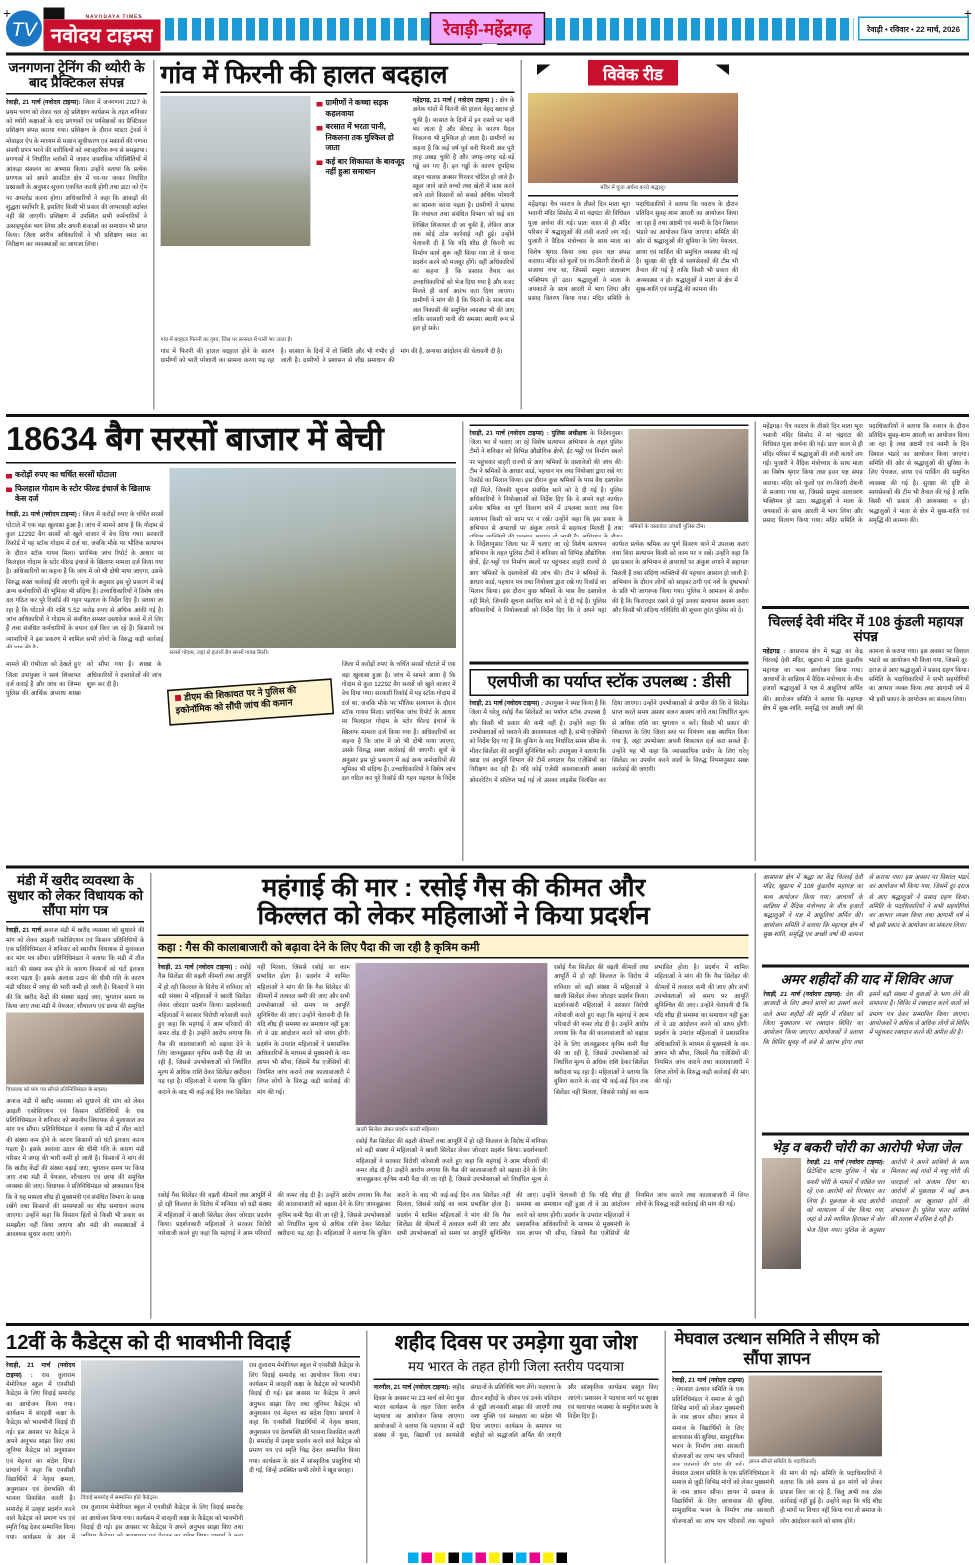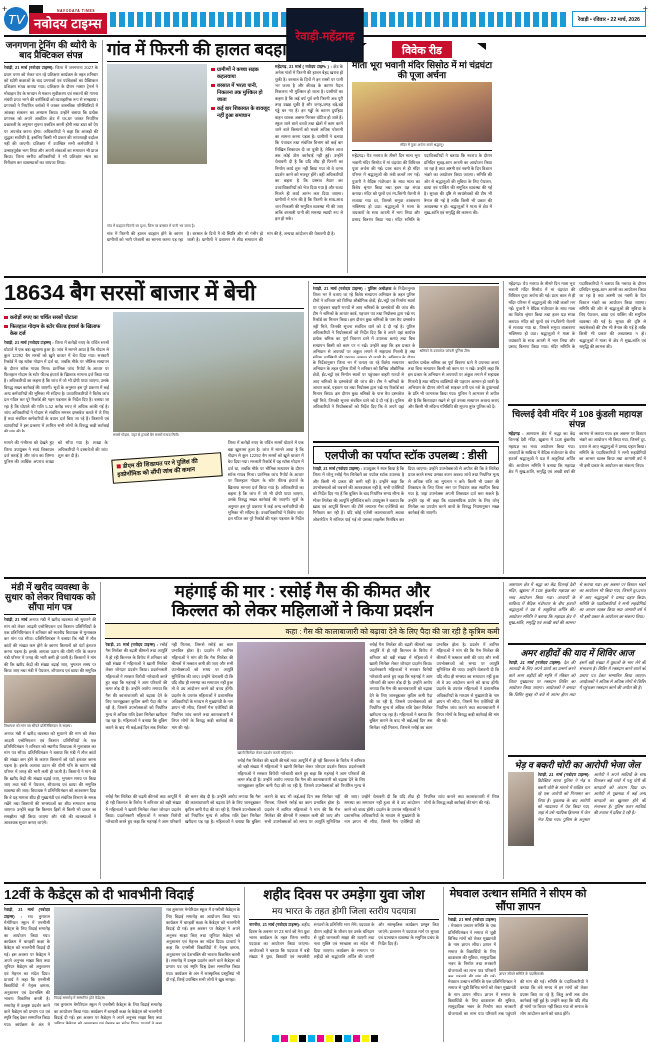--- a/index.html
+++ b/index.html
@@ -9,22 +9,22 @@
   
   .masthead{height:32px;display:flex;align-items:center;padding:3px 4px 0 4px;position:relative;}
   .tv-logo{width:24px;height:24px;border-radius:50%;background:#1b77c4;color:#fff;font-weight:normal;font-size:13px;
            display:flex;align-items:center;justify-content:center;font-style:italic;flex:0 0 auto;}
   .nav-block{display:flex;flex-direction:column;margin-left:1px;flex:0 0 auto;}
   .nav-top{display:flex;align-items:flex-end;height:8px;}
   .nav-sq{width:14px;height:8px;background:#111;}
   .nav-eng{font-size:3.4px;letter-spacing:.6px;color:#7a1418;font-weight:bold;margin-left:14px;}
   .nav-name{background:#c8102e;color:#fff;font-weight:bold;font-size:13px;padding:1px 5px 2px 5px;letter-spacing:.3px;}
   .bars{flex:1;height:15px;margin:0 3px;background:repeating-linear-gradient(90deg,#1b9ad6 0 6px,#fff 6px 9px);}
-  .edition-tag{position:absolute;left:50%;transform:translateX(-50%);top:8px;background:#0f172a;border:1px solid #111;
-               padding:17px 8px;z-index:3;}
+  .edition-tag{position:absolute;left:50%;transform:translateX(-50%);top:8px;background:#f0abfc;border:1px solid #111;
+               padding:1px 8px;z-index:3;}
   .edition-tag span{color:#c8102e;font-weight:bold;font-size:11.5px;}
   .edition-tag:after{content:"";position:absolute;left:50%;margin-left:-5px;bottom:-6px;width:10px;height:6px;
                      background:#fff;border-left:1px solid #111;border-right:1px solid #111;
                      clip-path:polygon(0 0,100% 0,50% 100%);}
   .date-box{border:1px solid #1b9ad6;font-size:5.2px;padding:3px 5px;background:#fff;flex:0 0 auto;font-weight:bold;}
 
   .rule{height:2px;background:#111;margin:0 4px;}
   .thin{height:1px;background:#111;}
 
   
@@ -52,22 +52,22 @@
   .ph.ppl:after{background:linear-gradient(150deg,#c9b9a8 0%,#a89382 40%,#7d6e63 70%,#4d443e 100%);}
   .ph.crowd:after{background:linear-gradient(150deg,#b8a6c2 0%,#9d7f92 35%,#6e5b66 70%,#3f3640 100%);}
   .ph.temple:after{background:linear-gradient(160deg,#e4c96a 0%,#c98f52 35%,#9a5f47 65%,#5c3730 100%);}
   .ph.cadet:after{background:linear-gradient(160deg,#d8dde0 0%,#b4bcc2 30%,#7e8a93 65%,#3e4750 100%);}
   .ph.road:after{background:linear-gradient(170deg,#bfd0da 0%,#a7b3ad 40%,#8d8f78 65%,#6b6a55 100%);}
 
   .bullets{list-style:none;margin:2px 0 0 0;padding:0;}
   .bullets li{font-size:5.2px;font-weight:bold;line-height:1.35;padding-left:6px;position:relative;margin-bottom:2px;}
   .bullets li:before{content:"";position:absolute;left:0;top:1.5px;width:3.5px;height:3.5px;background:#c8102e;}
 
-  .subbar{background:#fdf3cf;border-top:1px solid #111;border-bottom:1px solid #111;text-align:right;
-          font-size:7.5px;font-weight:normal;padding:2px 0;}
+  .subbar{background:#fdf3cf;border-top:1px solid #111;border-bottom:1px solid #111;text-align:left;
+          font-size:7.5px;font-weight:bold;padding:2px 0;}
   .callout{background:#fdf3cf;border:1px solid #111;transform:rotate(-4deg);padding:3px 4px;font-size:6px;
            font-weight:bold;line-height:1.3;}
   .callout .dot{display:inline-block;width:4px;height:4px;background:#c8102e;margin-right:2px;}
 
   .vivek{position:relative;text-align:center;margin:0 0 2px 0;}
   .vivek .band{display:inline-block;background:#c8102e;color:#fff;font-weight:bold;font-size:11px;padding:1px 10px;}
   .vivek .wingl,.vivek .wingr{position:absolute;top:3px;width:0;height:0;border-top:7px solid #111;}
   .vivek .wingl{left:6px;border-right:9px solid transparent;}
   .vivek .wingr{right:6px;border-left:9px solid transparent;}
 
@@ -138,21 +138,20 @@
       <div class="body-txt" style="column-count:3;height:42px;margin-top:2px;">गांव में फिरनी की हालत बदहाल होने के कारण ग्रामीणों को भारी परेशानी का सामना करना पड़ रहा है। बरसात के दिनों में तो स्थिति और भी गंभीर हो जाती है। ग्रामीणों ने प्रशासन से शीघ्र समाधान की मांग की है, अन्यथा आंदोलन की चेतावनी दी है।</div>
     </div>
     <div class="vline"></div>
 
     <div class="col" style="width:140px;">
       <div class="vivek">
         <span class="wingl"></span>
         <span class="wingr"></span>
         <span class="band">विवेक रीड</span>
       </div>
-      <h3 class="hl-xs center">माता भूरा भवानी मंदिर सिसोठ में मां चंद्रघंटा की पूजा अर्चना</h3>
       <div class="ph temple" style="height:60px;margin-top:2px;"></div>
       <div class="cap center">मंदिर में पूजा अर्चना करते श्रद्धालु।</div>
       <div class="hr-thin"></div>
       <div class="body-txt" style="column-count:2;height:97px;">महेंद्रगढ़। चैत्र नवरात्र के तीसरे दिन माता भूरा भवानी मंदिर सिसोठ में मां चंद्रघंटा की विधिवत पूजा अर्चना की गई। प्रातः काल से ही मंदिर परिसर में श्रद्धालुओं की लंबी कतारें लग गईं। पुजारी ने वैदिक मंत्रोच्चार के साथ माता का विशेष श्रृंगार किया तथा हवन यज्ञ संपन्न कराया। मंदिर को फूलों एवं रंग-बिरंगी रोशनी से सजाया गया था, जिससे समूचा वातावरण भक्तिमय हो उठा। श्रद्धालुओं ने माता के जयकारों के साथ आरती में भाग लिया और प्रसाद वितरण किया गया। मंदिर समिति के पदाधिकारियों ने बताया कि नवरात्र के दौरान प्रतिदिन सुबह-शाम आरती का आयोजन किया जा रहा है तथा अष्टमी एवं नवमी के दिन विशाल भंडारे का आयोजन किया जाएगा। समिति की ओर से श्रद्धालुओं की सुविधा के लिए पेयजल, छाया एवं पार्किंग की समुचित व्यवस्था की गई है। सुरक्षा की दृष्टि से स्वयंसेवकों की टीम भी तैनात की गई है ताकि किसी भी प्रकार की अव्यवस्था न हो। श्रद्धालुओं ने माता से क्षेत्र में सुख-शांति एवं समृद्धि की कामना की।</div>
     </div>
   </div>
 
   <div class="rule" style="margin-top:3px;"></div>
 
   <div class="cols" style="margin-top:3px;">

